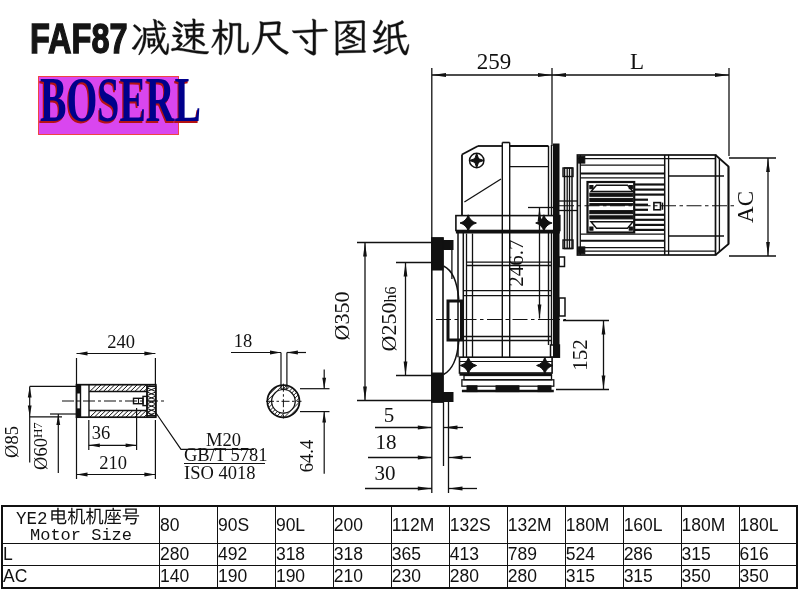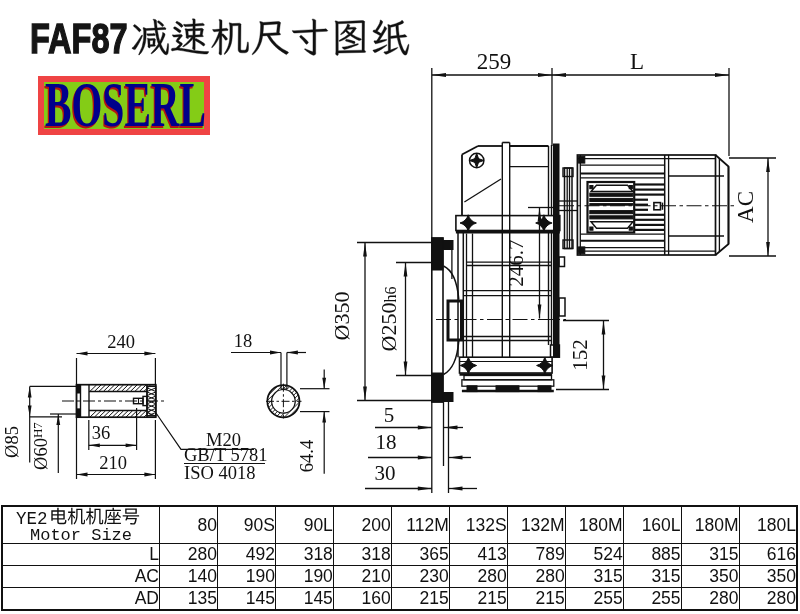--- a/index.html
+++ b/index.html
@@ -1,26 +1,26 @@
 <!DOCTYPE html>
 <html><head><meta charset="utf-8">
 <style>
 html,body{margin:0;padding:0}
 body{width:800px;height:614px;background:#fff;position:relative;overflow:hidden;font-family:"Liberation Sans",sans-serif}
 #faf{position:absolute;left:30px;top:13.6px;font-weight:bold;font-size:43px;color:#151515;-webkit-text-stroke:1.4px #151515;transform:scale(0.756,1);transform-origin:left top;white-space:nowrap}
 #tcjk{position:absolute;left:130px;top:14px}
-#logo{position:absolute;left:38px;top:76px;width:172px;height:59px;border:6px solid #ef4444;box-sizing:border-box;background:#84cc16}
+#logo{position:absolute;left:38px;top:76px;width:141px;height:59px;border:1px solid #ef4444;box-sizing:border-box;background:#d946ef}
 #logo{overflow:visible}
 #logo span{position:absolute;left:1px;top:-13px;font-family:"Liberation Serif",serif;font-weight:bold;font-size:63.4px;color:#00008b;transform:scale(0.626,1);transform-origin:left top;text-shadow:-1.8px 1.8px 0 #b51212;white-space:nowrap}
 #draw{position:absolute;left:0;top:0}
 #draw text{font-family:"Liberation Serif",serif;fill:#111}
 #draw line,#draw rect,#draw path,#draw circle{stroke:#111}
 #draw polygon{fill:#111;stroke:none}
 table{position:absolute;left:1px;top:505px;border-collapse:collapse;table-layout:fixed;width:797px}
-td{border:1.6px solid #111;text-align:right;vertical-align:middle;font-size:17.5px;color:#111;padding:0;overflow:hidden}
+td{border:1.6px solid #111;text-align:left;vertical-align:middle;font-size:17.5px;color:#111;padding:0;overflow:hidden}
 tr.hd td{height:36px}
 tr td{height:21px}
 td.lbl{width:156px}
 table{border:2px solid #111}
 tr.hd td.lbl svg{display:block;margin:0 auto}
 </style></head>
 <body>
 
 <div id="faf">FAF87</div>
 
@@ -488,46 +488,32 @@
       <tr>
         <td class="lbl">L</td>
         <td>280</td>
         <td>492</td>
         <td>318</td>
         <td>318</td>
         <td>365</td>
         <td>413</td>
         <td>789</td>
         <td>524</td>
-        <td>885</td>
+        <td>286</td>
         <td>315</td>
         <td>616</td>
       </tr>
       <tr>
         <td class="lbl">AC</td>
         <td>140</td>
         <td>190</td>
         <td>190</td>
         <td>210</td>
         <td>230</td>
         <td>280</td>
         <td>280</td>
         <td>315</td>
         <td>315</td>
         <td>350</td>
         <td>350</td>
       </tr>
-      <tr>
-        <td class="lbl">AD</td>
-        <td>135</td>
-        <td>145</td>
-        <td>145</td>
-        <td>160</td>
-        <td>215</td>
-        <td>215</td>
-        <td>215</td>
-        <td>255</td>
-        <td>255</td>
-        <td>280</td>
-        <td>280</td>
-      </tr>
 </tbody>
   </table>
 
 </body></html>

